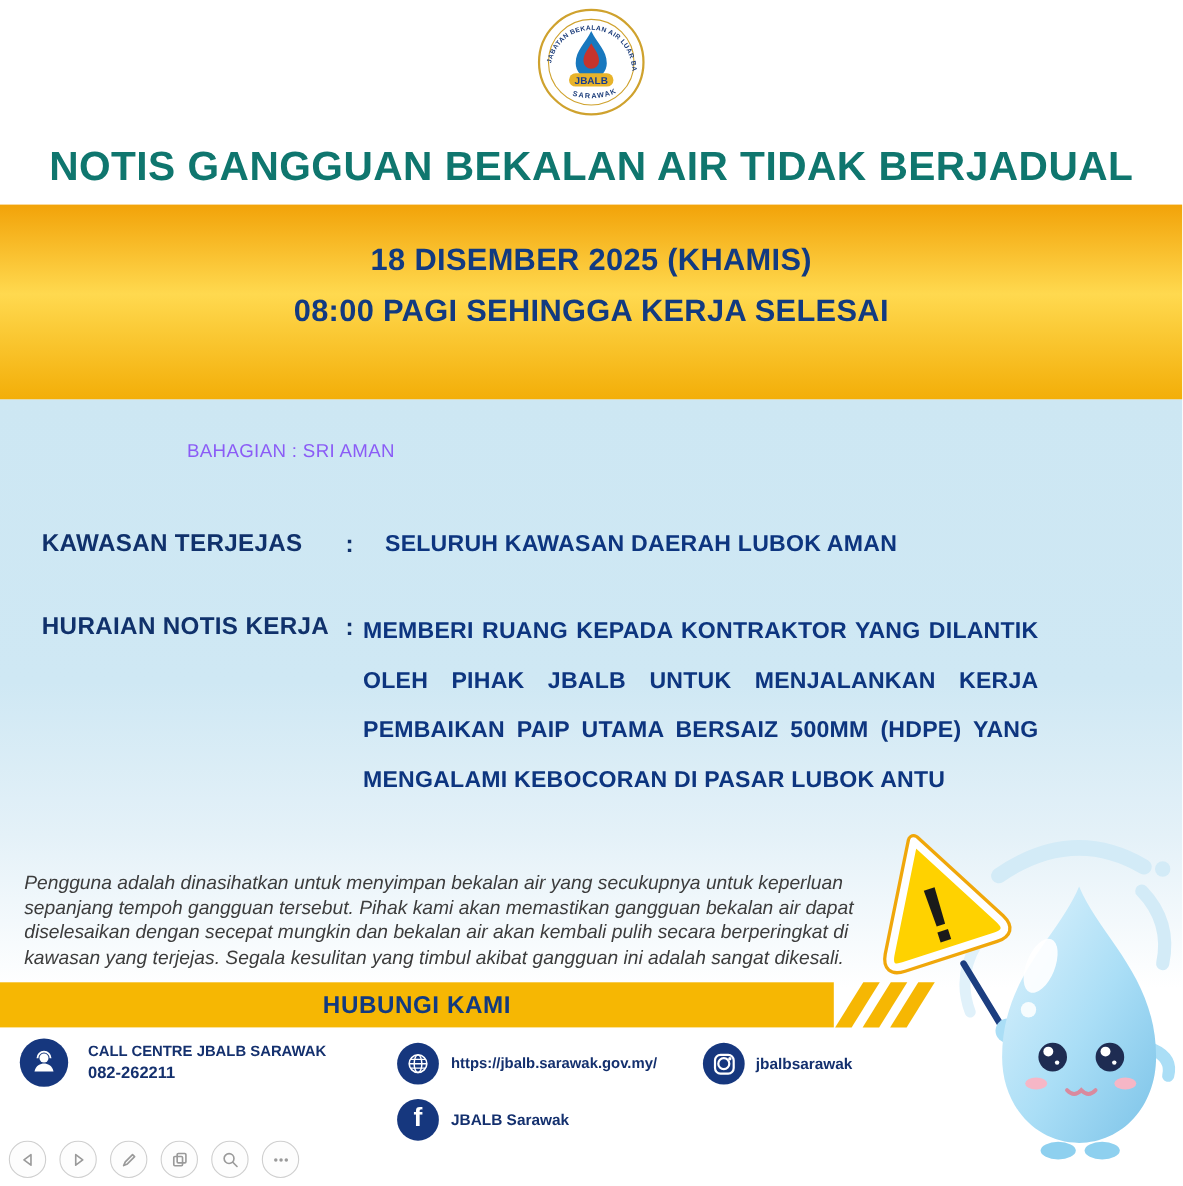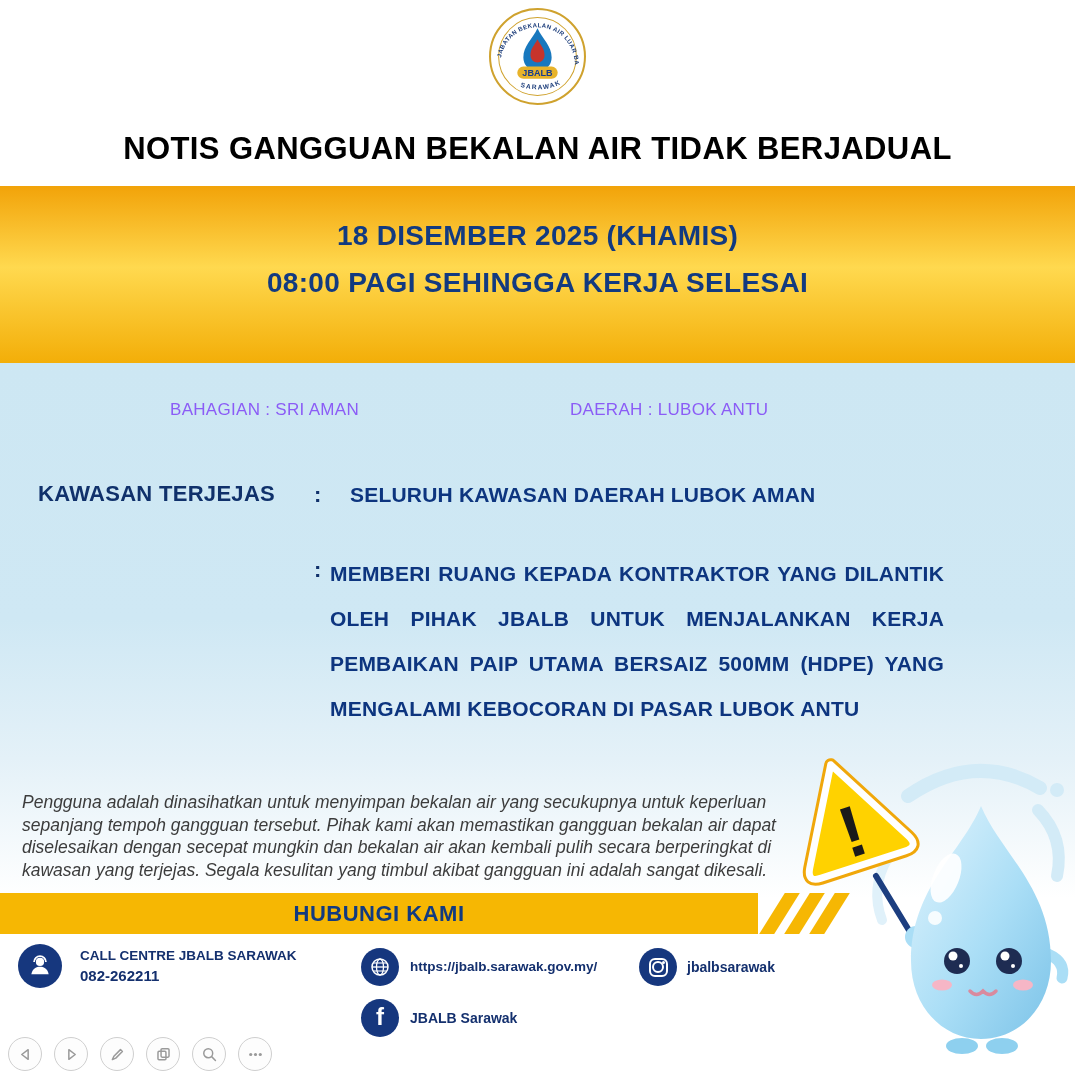--- a/index.html
+++ b/index.html
@@ -17,22 +17,22 @@
   .blue-bg {
     position: absolute; left: 0; top: 363px; width: 1075px; height: 535px;
     background: linear-gradient(180deg, #cde7f3 0%, #cfe8f4 48%, #e4f1f8 74%, #ffffff 100%);
   }
   
   .logo { position: absolute; left: 488px; top: 7px; width: 99px; height: 99px; }
   .logo svg { width: 100%; height: 100%; display: block; }
   
   .title {
     position: absolute; left: 0; top: 131px; width: 100%; margin: 0;
-    text-align: center; font-size: 31px; font-weight: 700; letter-spacing: 0.4px;
-    color: #000000;
+    text-align: center; font-size: 37px; font-weight: 700; letter-spacing: 0.4px;
+    color: #0f766e;
   }
   
   .banner {
     position: absolute; left: 0; top: 186px; width: 1075px; height: 177px;
     background: linear-gradient(180deg, #f2a309 0%, #ffd94f 46%, #f3ae08 100%);
     display: flex; flex-direction: column; align-items: center;
     padding-top: 34px; gap: 15px;
   }
   .banner-line { font-size: 28px; font-weight: 700; color: #123a80; letter-spacing: 0.3px; }
   
@@ -137,26 +137,26 @@
   </div>
 
   <h1 class="title">NOTIS GANGGUAN BEKALAN AIR TIDAK BERJADUAL</h1>
 
   <div class="banner">
     <div class="banner-line">18 DISEMBER 2025 (KHAMIS)</div>
     <div class="banner-line">08:00 PAGI SEHINGGA KERJA SELESAI</div>
   </div>
 
   <div class="region bahagian">BAHAGIAN : SRI AMAN</div>
-  <div class="region daerah">DAERAH : LUBOK ANTU</div>
 
   <span class="f-label kawasan-label">KAWASAN TERJEJAS</span>
   <span class="f-colon colon-1">:</span>
   <span class="f-value kawasan-value">SELURUH KAWASAN DAERAH LUBOK AMAN</span>
 
+  <span class="f-label huraian-label">HURAIAN NOTIS KERJA</span>
   <span class="f-colon colon-2">:</span>
   <div class="f-value huraian-value">MEMBERI RUANG KEPADA KONTRAKTOR YANG DILANTIK OLEH PIHAK JBALB UNTUK MENJALANKAN KERJA PEMBAIKAN PAIP UTAMA BERSAIZ 500MM (HDPE) YANG MENGALAMI KEBOCORAN DI PASAR LUBOK ANTU</div>
 
   <p class="advisory">Pengguna adalah dinasihatkan untuk menyimpan bekalan air yang secukupnya untuk keperluan sepanjang tempoh gangguan tersebut. Pihak kami akan memastikan gangguan bekalan air dapat diselesaikan dengan secepat mungkin dan bekalan air akan kembali pulih secara berperingkat di kawasan yang terjejas. Segala kesulitan yang timbul akibat gangguan ini adalah sangat dikesali.</p>
 
   <div class="hubungi-bar">
     <span>HUBUNGI KAMI</span>
   </div>
   <span class="stripe stripe-1"></span>
   <span class="stripe stripe-2"></span>

